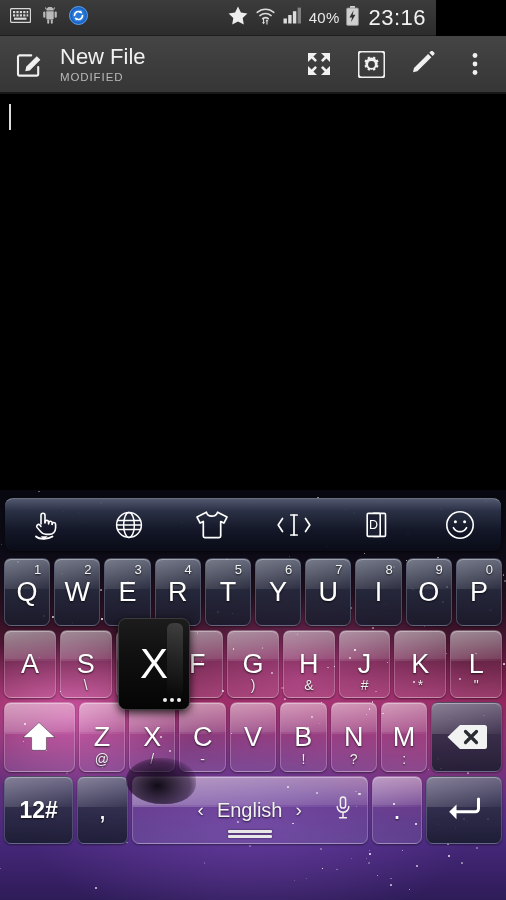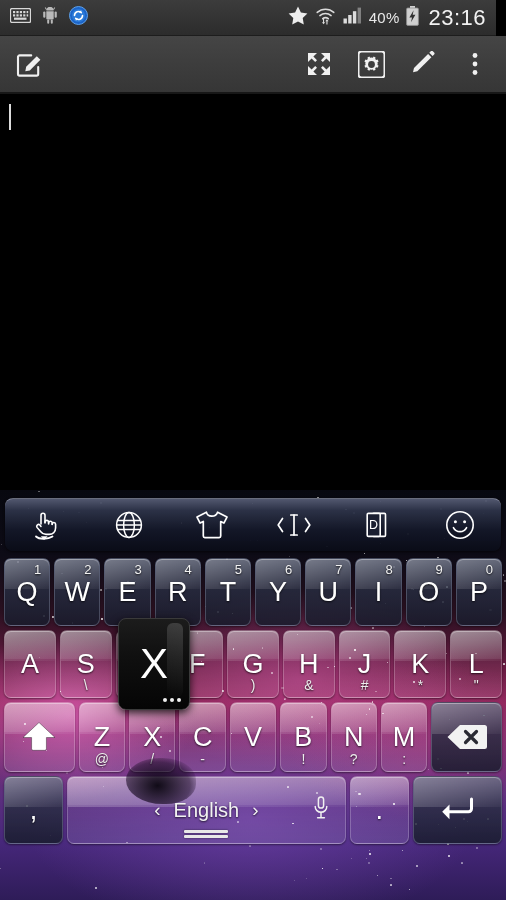--- a/index.html
+++ b/index.html
@@ -3,21 +3,21 @@
 <meta charset="utf-8">
 <style>
   * { margin:0; padding:0; box-sizing:border-box; }
   html,body { width:506px; height:900px; background:#000; overflow:hidden; }
   body { font-family:"Liberation Sans", sans-serif; }
 
   #app { position:relative; width:506px; height:900px; overflow:hidden; }
 
   
   .statusbar{
-    position:absolute; left:0; top:0; width:496px; height:36px;
+    position:absolute; left:0; top:0; width:436px; height:36px;
     background:linear-gradient(180deg,#3c3c3c 0%,#333333 55%,#2c2c2c 100%);
     display:flex; align-items:center; padding:0 10px;
     border-bottom:1px solid #1d1d1d;
   }
   .sb-left{ display:flex; align-items:center; gap:11px; }
   .sb-right{ margin-left:auto; display:flex; align-items:center; gap:7px; }
   .sb-icon{ display:block; }
   .sb-text{ color:#e8e8e8; font-size:15px; letter-spacing:.2px; }
   .sb-clock{ color:#f2f2f2; font-size:22px; font-weight:400; letter-spacing:.5px; margin-left:2px;}
 
@@ -233,20 +233,24 @@
   </div>
 
   <div class="actionbar">
     <span class="ab-icon-left">
       <svg width="28" height="28" viewBox="0 0 28 28">
         <path d="M3 7v17a1.6 1.6 0 0 0 1.6 1.6h17A1.6 1.6 0 0 0 23.2 24v-7" fill="none" stroke="#f0f0f0" stroke-width="2.1" stroke-linecap="round"></path>
         <path d="M3 7a1.6 1.6 0 0 1 1.6-1.6h11.6" fill="none" stroke="#f0f0f0" stroke-width="2.1" stroke-linecap="round"></path>
         <path d="M11.2 16.8l10.6-10.6 3.6 3.6L14.8 20.4l-4.5.9z" fill="#f0f0f0"></path>
       </svg>
     </span>
+    <div class="ab-titlewrap">
+      <span class="ab-title">New File</span>
+      <span class="ab-sub">MODIFIED</span>
+    </div>
     <div class="ab-actions">
       <span class="ab-act">
         <svg width="26" height="26" viewBox="0 0 26 26">
           <g fill="#f0f0f0">
             <path d="M2 2h9L7.4 5.6 11 9.2 9.2 11 5.6 7.4 2 11z"></path>
             <path d="M24 2v9l-3.6-3.6L16.8 11 15 9.2l3.6-3.6L15 2z"></path>
             <path d="M2 24v-9l3.6 3.6L9.2 15 11 16.8l-3.6 3.6L11 24z"></path>
             <path d="M24 24h-9l3.6-3.6L15 16.8 16.8 15l3.6 3.6L24 15z"></path>
           </g>
         </svg>
@@ -602,20 +606,23 @@
         </div>
         <div class="key dark k-del">
           <svg width="44" height="30" viewBox="0 0 44 30" style="position:relative;z-index:2;">
             <path d="M15 3h24.5a2.5 2.5 0 0 1 2.5 2.5v19a2.5 2.5 0 0 1-2.5 2.5H15L2.5 15z" fill="#f2f2f2"></path>
             <path d="M20.5 9.5l11 11M31.5 9.5l-11 11" stroke="#2a2a33" stroke-width="3.2" stroke-linecap="round"></path>
           </svg>
         </div>
       </div>
 
     <div class="row row4">
+      <div class="key dark k-sym">
+        <span class="k-label">12#</span>
+      </div>
       <div class="key dark k-comma">
         <span class="kchar">,</span>
       </div>
       <div class="key k-space">
         <span class="space-inner">
           <span class="space-arrow">‹</span>
           <span class="space-lang">English</span>
           <span class="space-arrow">›</span>
         </span>
         <span class="space-mic">

